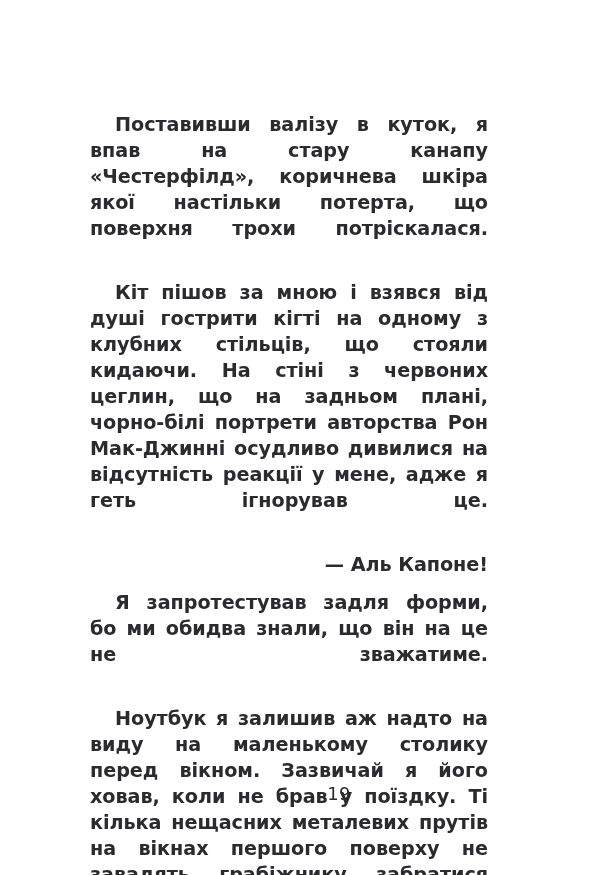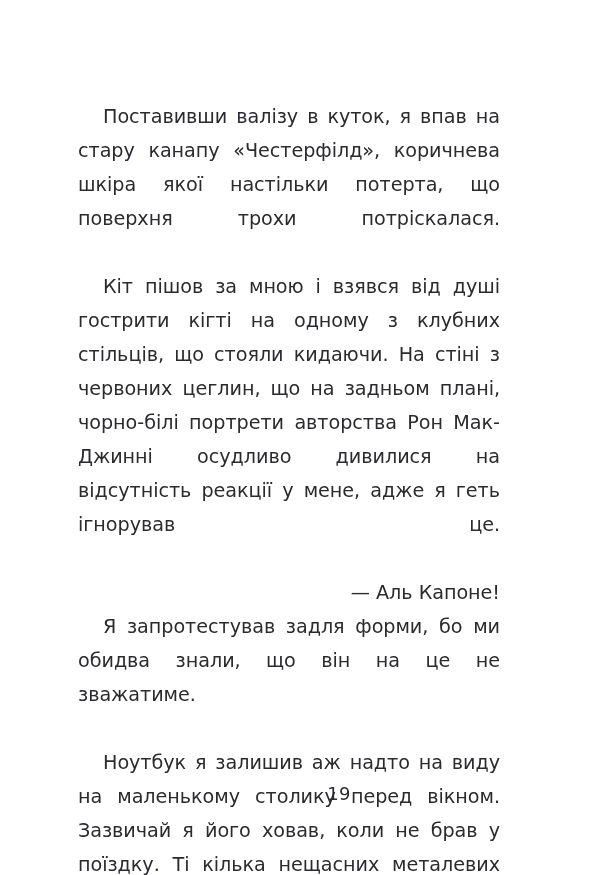--- a/index.html
+++ b/index.html
@@ -24,33 +24,33 @@
 
   
   #text-block {
     position: absolute;
     left: 78px;
     top: 100px;
     width: 422px;
   }
 
   .para {
-    margin: 0;
+    margin: 12px;
     font-family: "DejaVu Sans", sans-serif;
     font-size: 19.2px;
-    line-height: 34px;
+    line-height: 26px;
     color: #2b2b2f;
     text-align: justify;
     text-justify: inter-word;
     -webkit-hyphens: manual;
     hyphens: manual;
     text-indent: 25px;
     letter-spacing: -0.05px;
     word-spacing: 0.1px;
-    font-weight: 400;
+    font-weight: 700;
   }
 
   
   .para:after {
     content: "";
     display: inline-block;
     width: 100%;
   }
 
   

